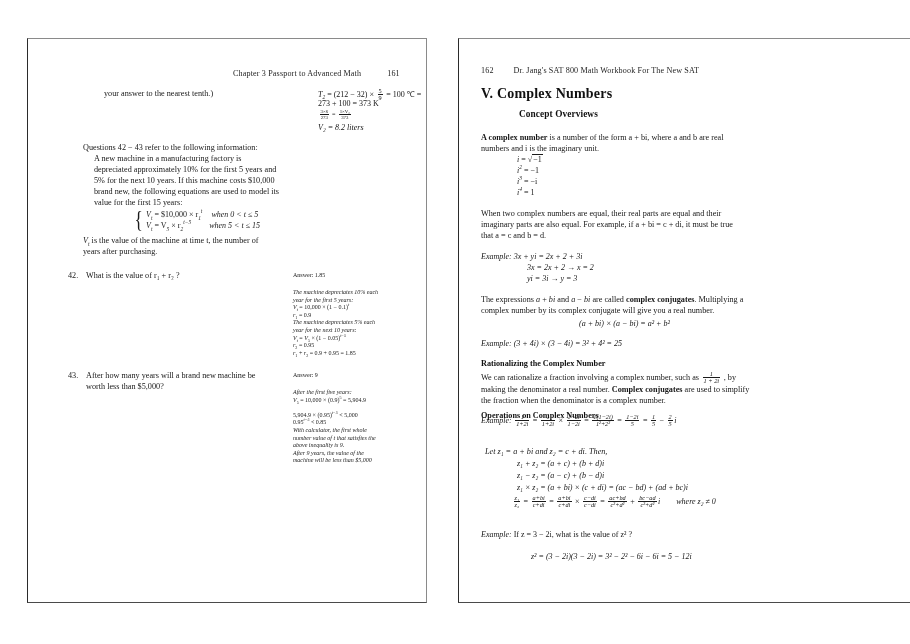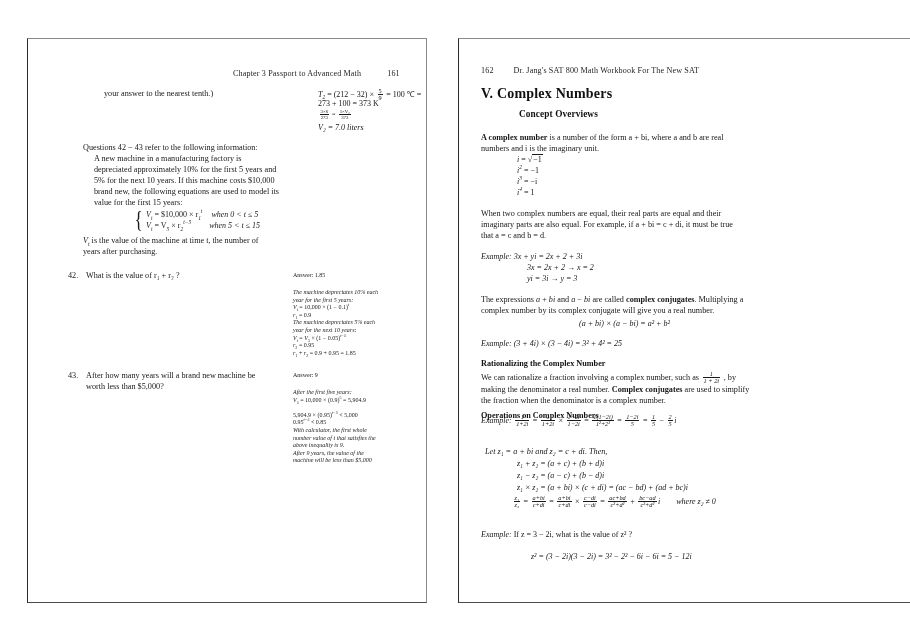--- a/index.html
+++ b/index.html
@@ -159,21 +159,21 @@
       <div>
         <div class="mline" style="left:290px; top:49px;">
           <span class="mathy">T</span><span class="sub mathy">2</span><span> = (212 − 32) × </span><span class="frac"><span class="num">5</span><span class="den">9</span></span><span> = 100 ℃ =</span>
         </div>
         <div class="mline" style="left:290px; top:60px;">273 + 100 = 373 K</div>
         <div class="mline" style="left:290px; top:70px; font-size:6.2px;">
           <span class="frac"><span class="num">3×6</span><span class="den">273</span></span>
           <span>=</span>
           <span class="frac"><span class="num">1×V₂</span><span class="den">373</span></span>
         </div>
-        <div class="mline ind" style="left:290px; top:84px;">V₂ = 7.0 liters</div>
+        <div class="mline ind" style="left:290px; top:84px;">V₂ = 8.2 liters</div>
       </div>
 
       <div class="blk body" style="left:55px; top:104px;">Questions 42 − 43 refer to the following information:</div>
       <div class="blk body" style="left:66px; top:115px;">A new machine in a manufacturing factory is</div>
       <div class="blk body" style="left:66px; top:126px;">depreciated approximately 10% for the first 5 years and</div>
       <div class="blk body" style="left:66px; top:137px;">5% for the next 10 years. If this machine costs $10,000</div>
       <div class="blk body" style="left:66px; top:148px;">brand new, the following equations are used to model its</div>
       <div class="blk body" style="left:66px; top:159px;">value for the first 15 years:</div>
 
       <div class="syswrap" style="left:105px; top:170px;">

